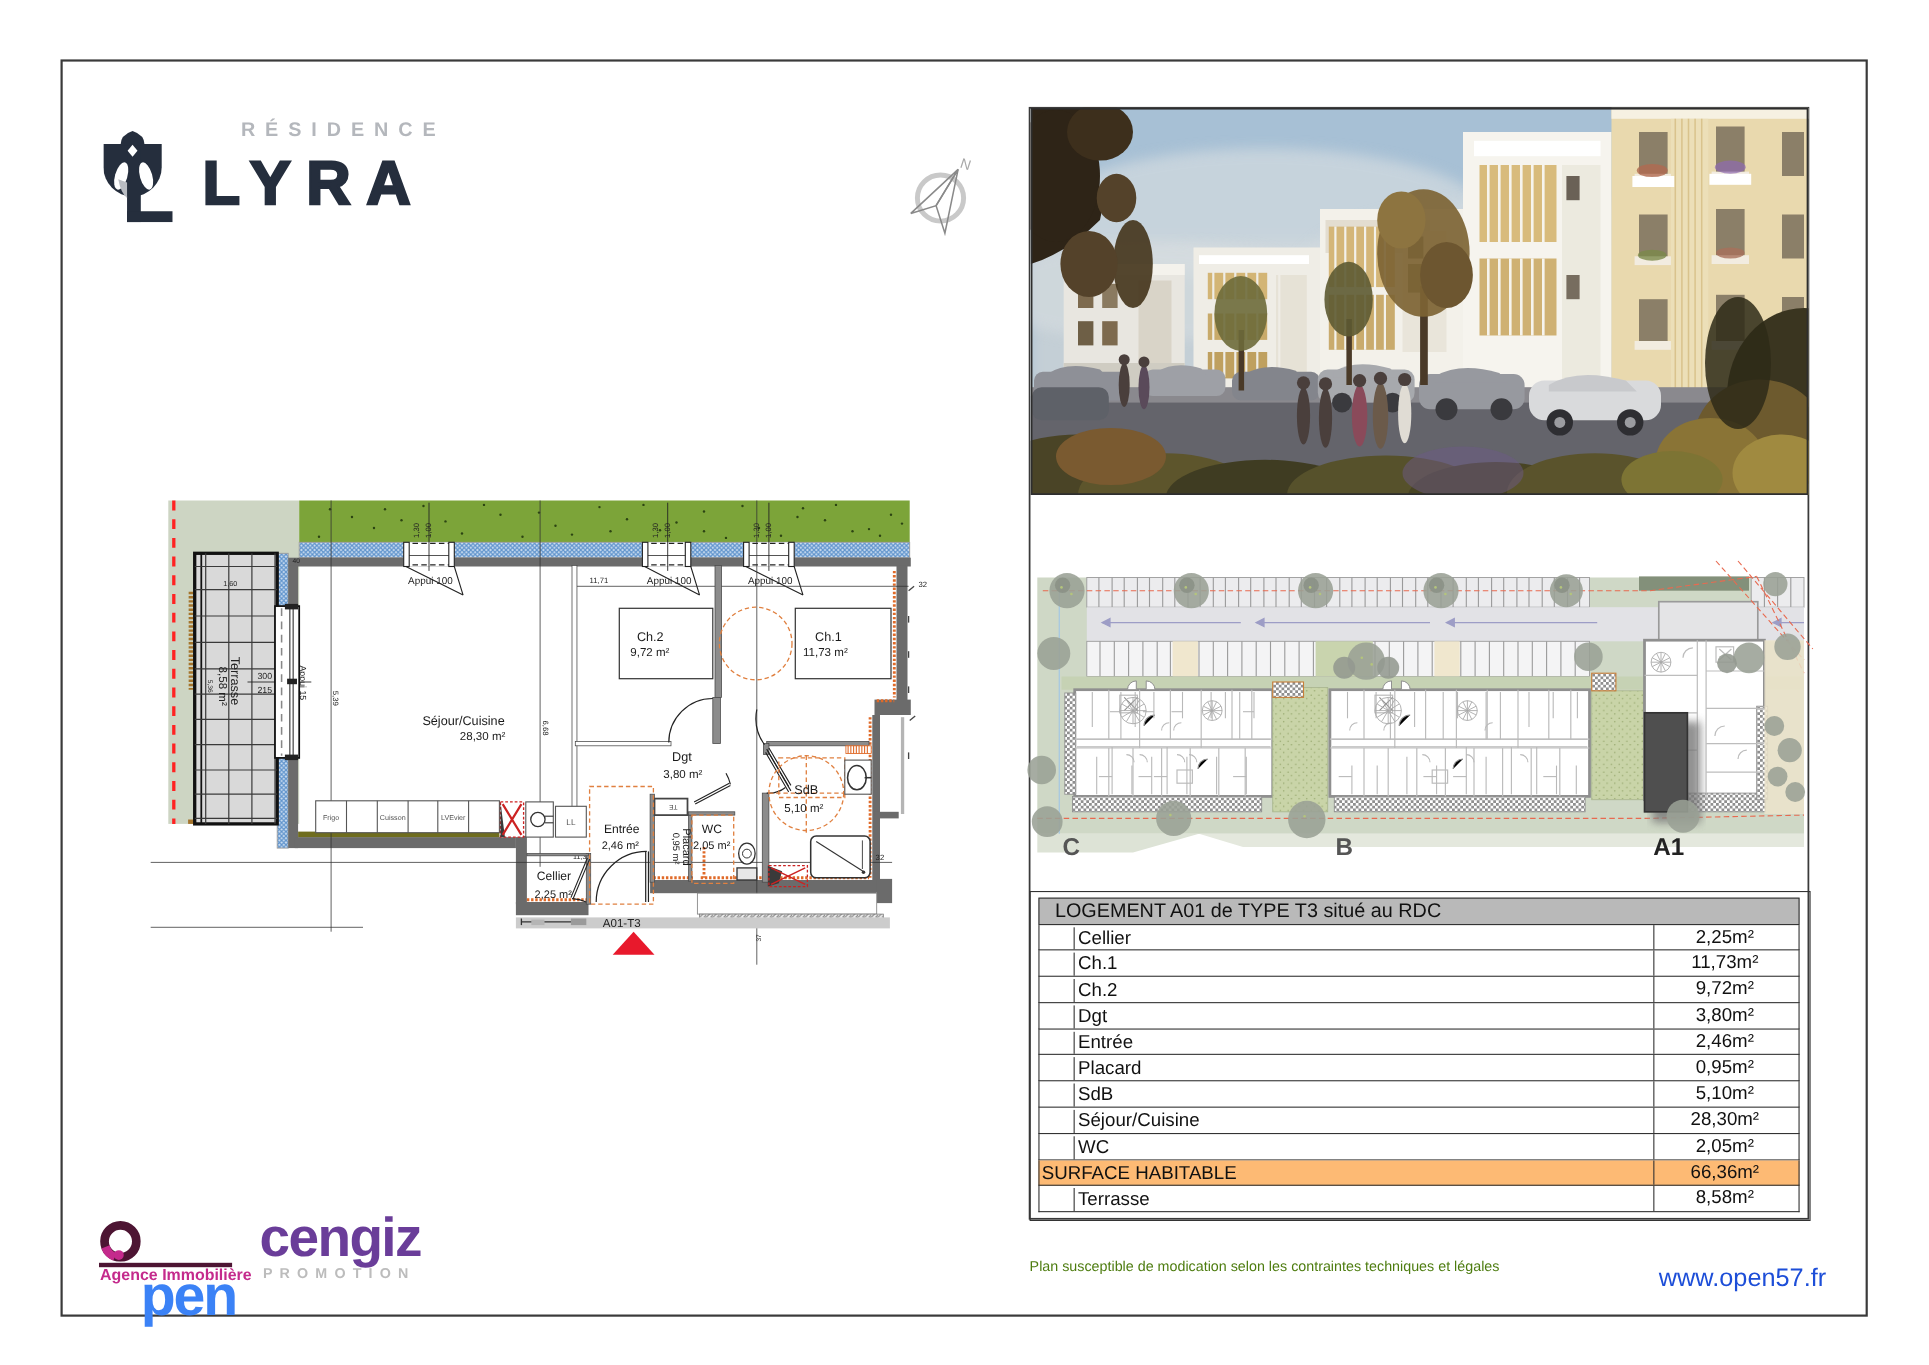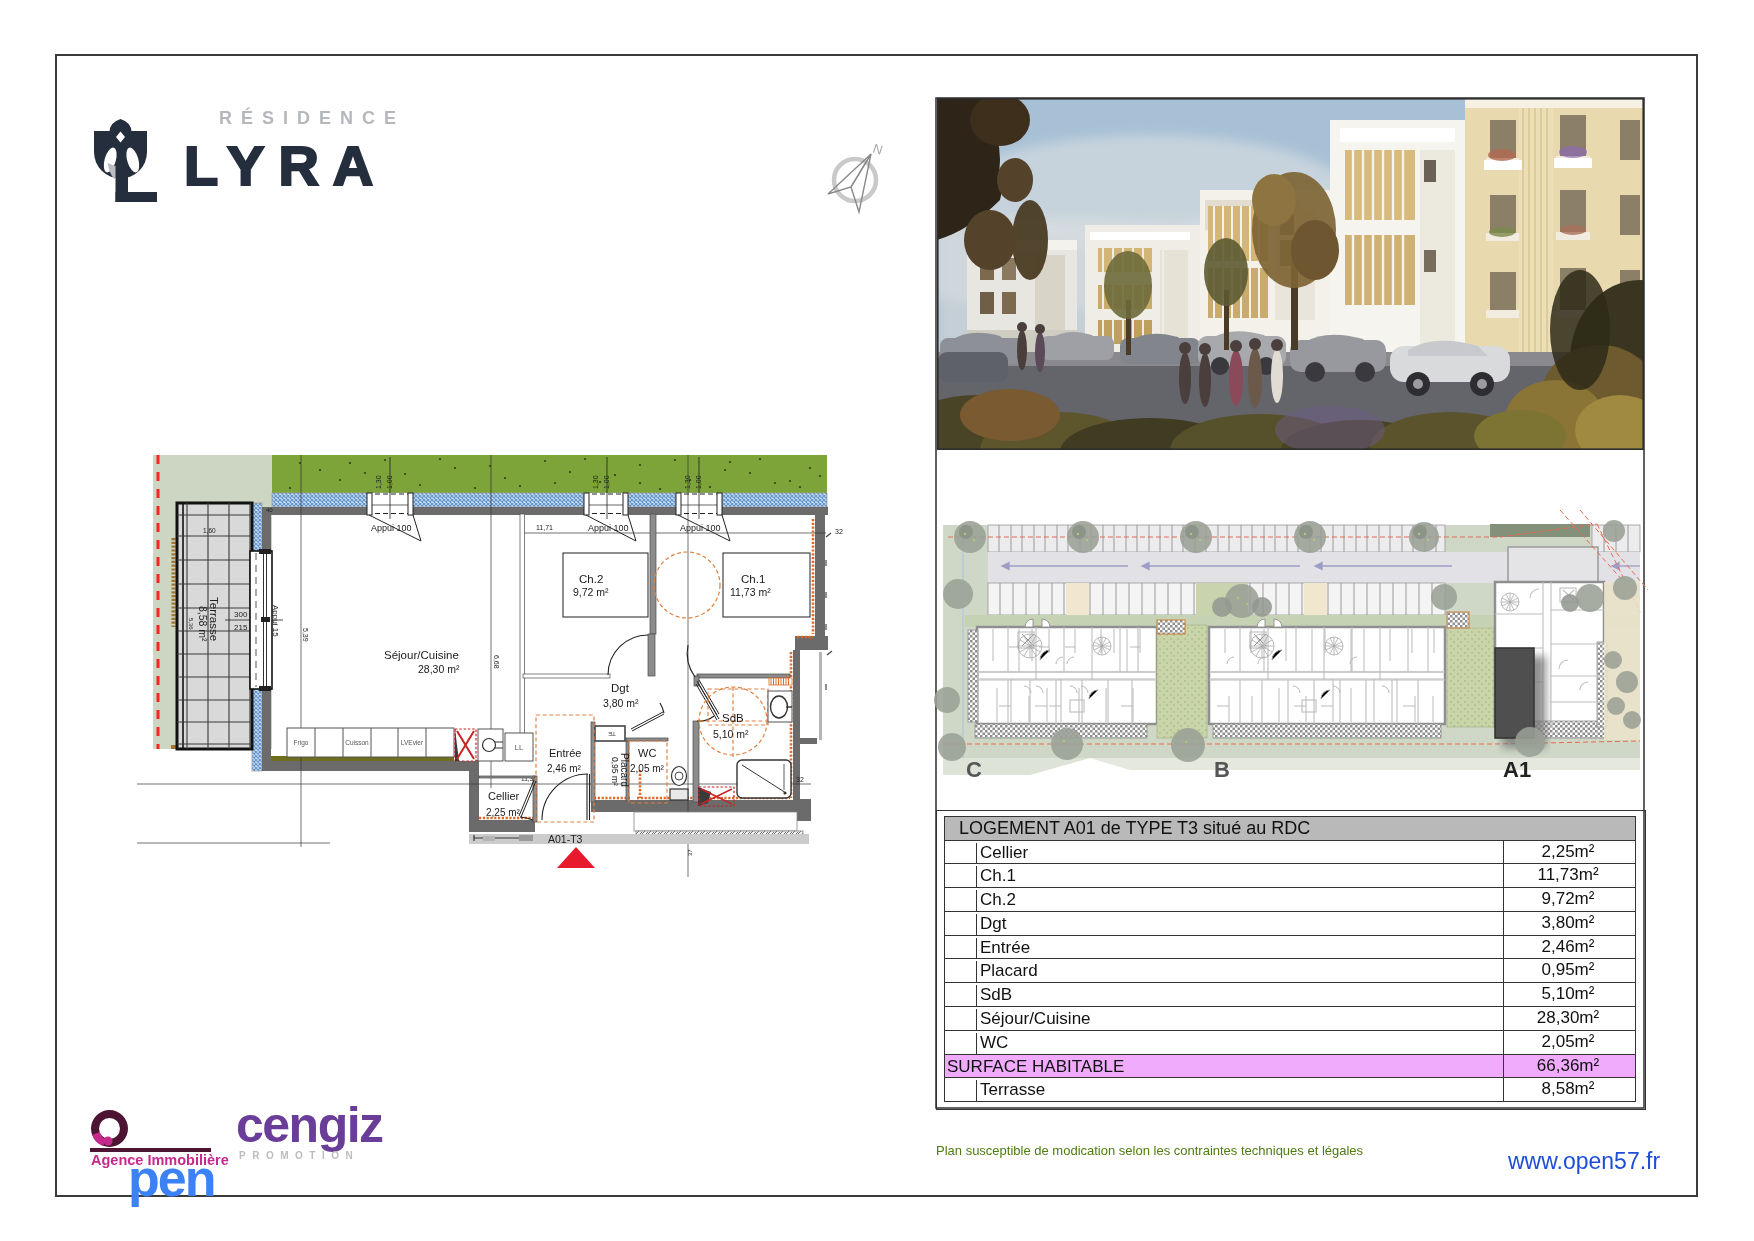--- a/index.html
+++ b/index.html
@@ -1144,21 +1144,21 @@
         <span class="vl">5,10m²</span>
       </div>
 <div class="trow">
         <span class="nm">Séjour/Cuisine</span>
         <span class="vl">28,30m²</span>
       </div>
 <div class="trow">
         <span class="nm">WC</span>
         <span class="vl">2,05m²</span>
       </div>
-<div class="trow" style="background:#f0abfc;">
+<div class="trow" style="background:#fdba74;">
         <span style="position:absolute;left:2px;top:2px;line-height:20px;">SURFACE HABITABLE</span>
         <span class="vl">66,36m²</span>
       </div>
 <div class="trow">
         <span class="nm">Terrasse</span>
         <span class="vl">8,58m²</span>
       </div>
 </div>
 
 <div class="abs" style="left:936px;top:1143px;font-size:13px;color:#4d7c0f;">Plan susceptible de modication selon les contraintes techniques et légales</div>
@@ -1170,16 +1170,16 @@
 <path fill-rule="evenodd" d="M1.2 25 A18.5 18.5 0 0 0 12 36 L15 29.5 A10.5 10.5 0 0 1 8.7 22 Z" fill="#c42a8c"></path>
 <circle cx="17" cy="31" r="4.5" fill="#c42a8c"></circle>
 </svg>
 <div class="abs" style="left:128px;top:1152px;font-size:52px;line-height:1;font-weight:bold;color:#3b82f6;letter-spacing:-2px;">pen</div>
 <div class="abs" style="left:90px;top:1148px;width:121px;height:4px;background:#4d1533;"></div>
 <div class="abs" style="left:91px;top:1152px;font-size:14.5px;font-weight:bold;color:#c42a8c;white-space:nowrap;">Agence Immobilière</div>
 </div>
 
 <div class="abs" style="left:0px;top:0px;width:0;height:0;">
 <div class="abs" style="left:236px;top:1100px;font-size:50px;line-height:1;font-weight:bold;color:#6a3d99;letter-spacing:-1.5px;">cengiz</div>
-<div class="abs" style="left:239px;top:1150px;font-size:10px;letter-spacing:6.5px;color:#bcbcbc;font-weight:bold;">PROMOTION</div>
+<div class="abs" style="left:239px;top:1150px;font-size:13px;letter-spacing:6.5px;color:#bcbcbc;font-weight:bold;">PROMOTION</div>
 </div>
 
 </div>
 
 </body></html>

